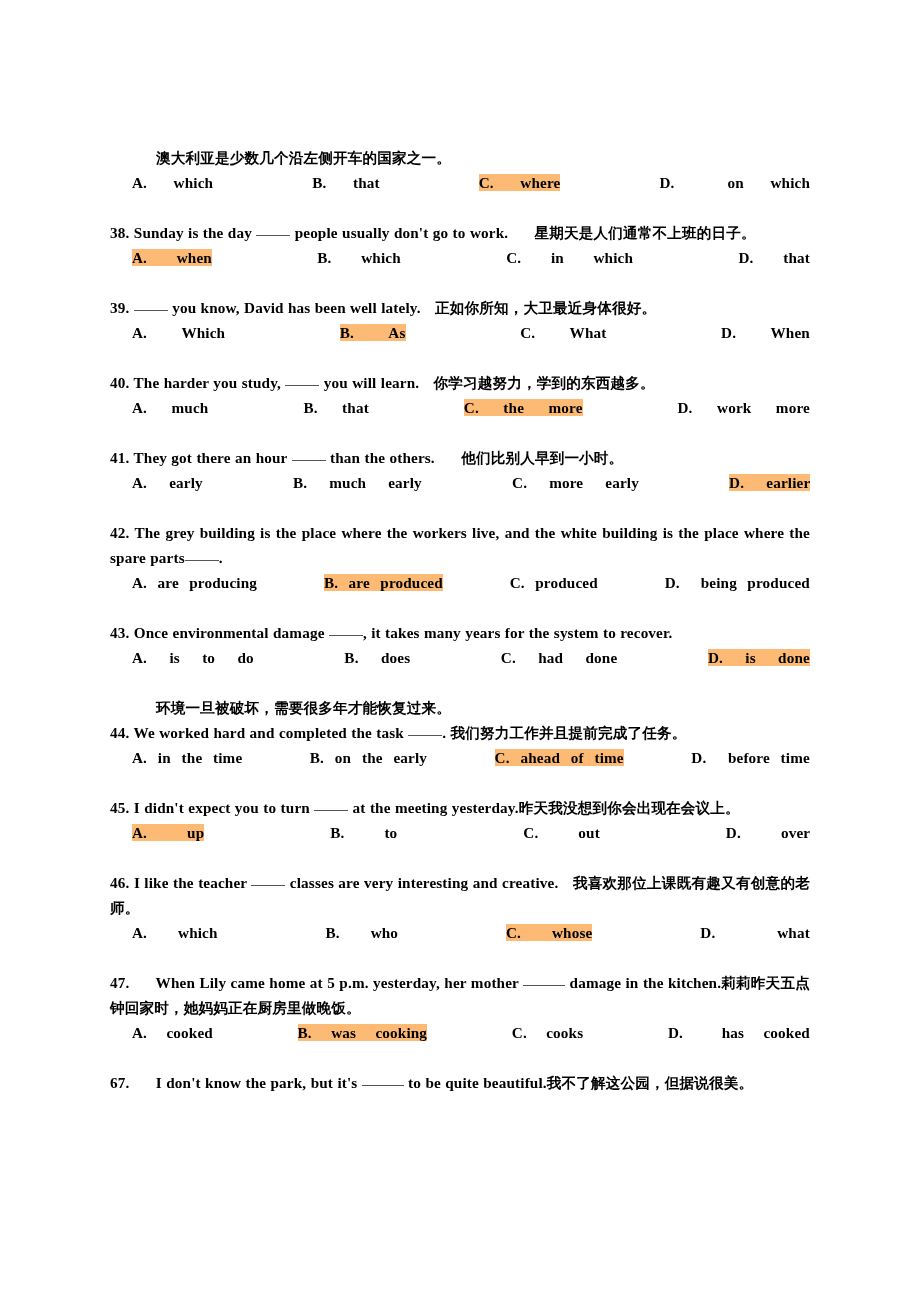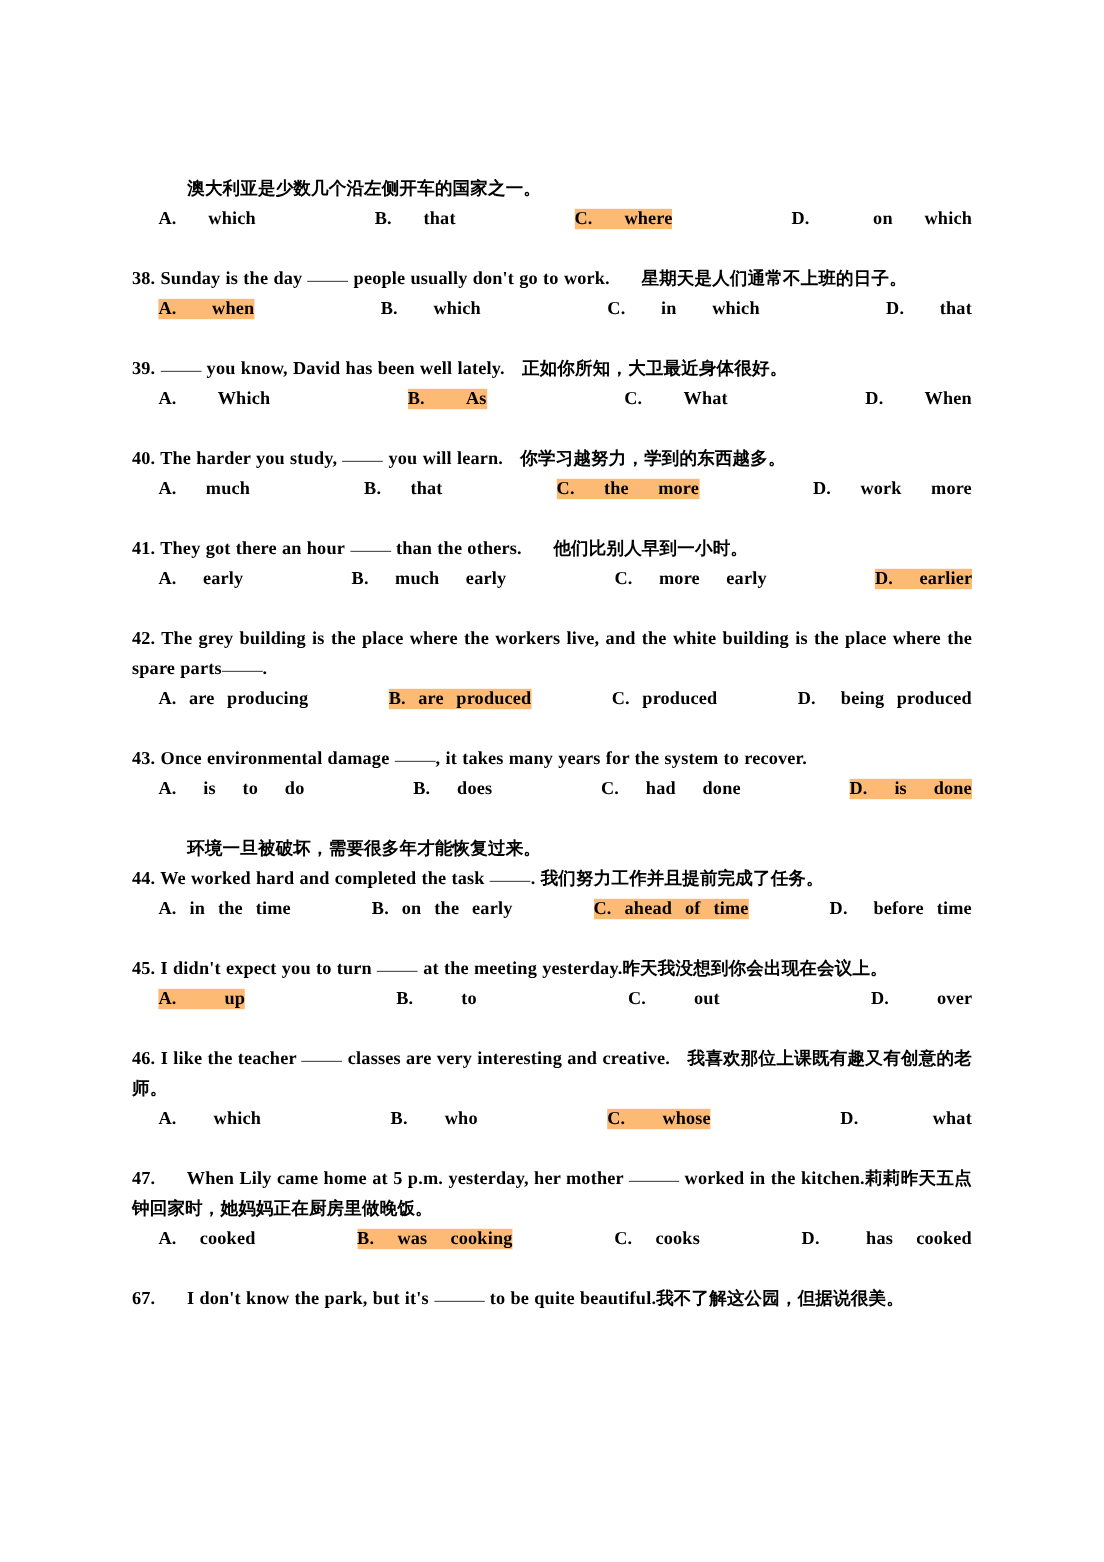--- a/index.html
+++ b/index.html
@@ -248,21 +248,21 @@
       <span class="gap-lg"></span>
       <span class="hl"><span>C.</span>&nbsp;<span>whose</span></span>
       <span class="gap-lg"></span>
       <span><span>D.</span>&nbsp;&nbsp;<span>what</span></span>
     </p>
 
     <p class="para">
       <span>47.</span><span class="gap-md"></span>
       <span>When Lily came home at 5 p.m. yesterday, her mother</span>
       <span class="blank w5"></span>
-      <span>worked in the kitchen.</span><span class="cn">莉莉昨天五点钟回家时，她妈妈正在厨房里做晚饭。</span>
+      <span>damage in the kitchen.</span><span class="cn">莉莉昨天五点钟回家时，她妈妈正在厨房里做晚饭。</span>
     </p>
 
     <p class="para spread">
       <span class="gap-md"></span><span><span>A.</span>&nbsp;<span>cooked</span></span>
       <span class="gap-lg"></span>
       <span class="hl"><span>B.</span>&nbsp;<span>was cooking</span></span>
       <span class="gap-lg"></span>
       <span><span>C.</span>&nbsp;<span>cooks</span></span>
       <span class="gap-lg"></span>
       <span><span>D.</span>&nbsp;&nbsp;<span>has cooked</span></span>

